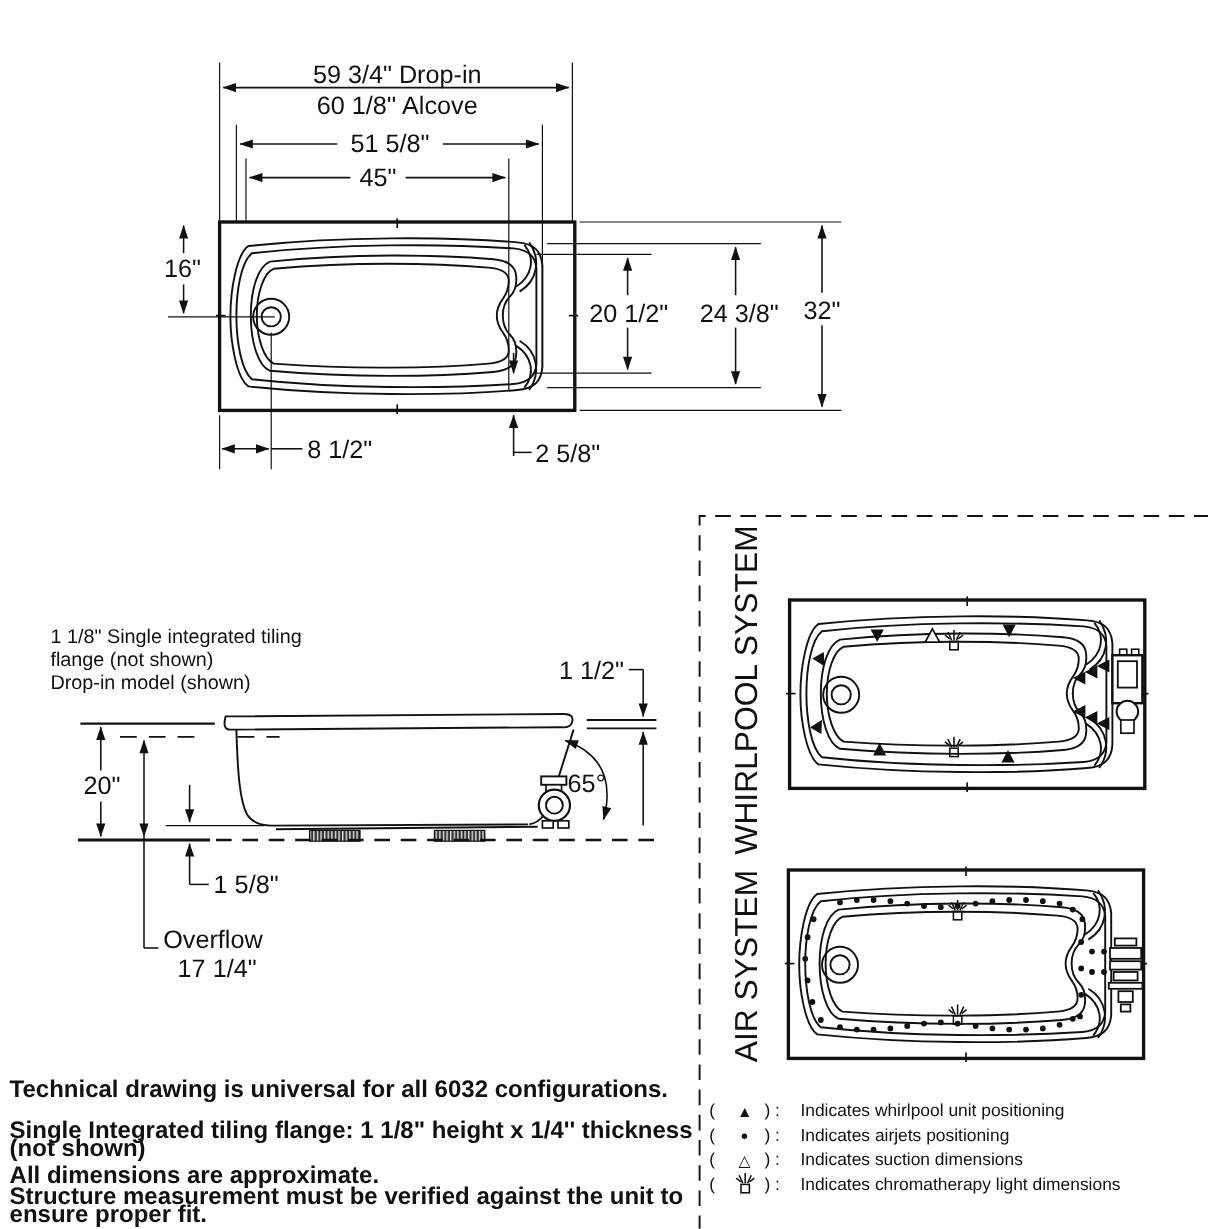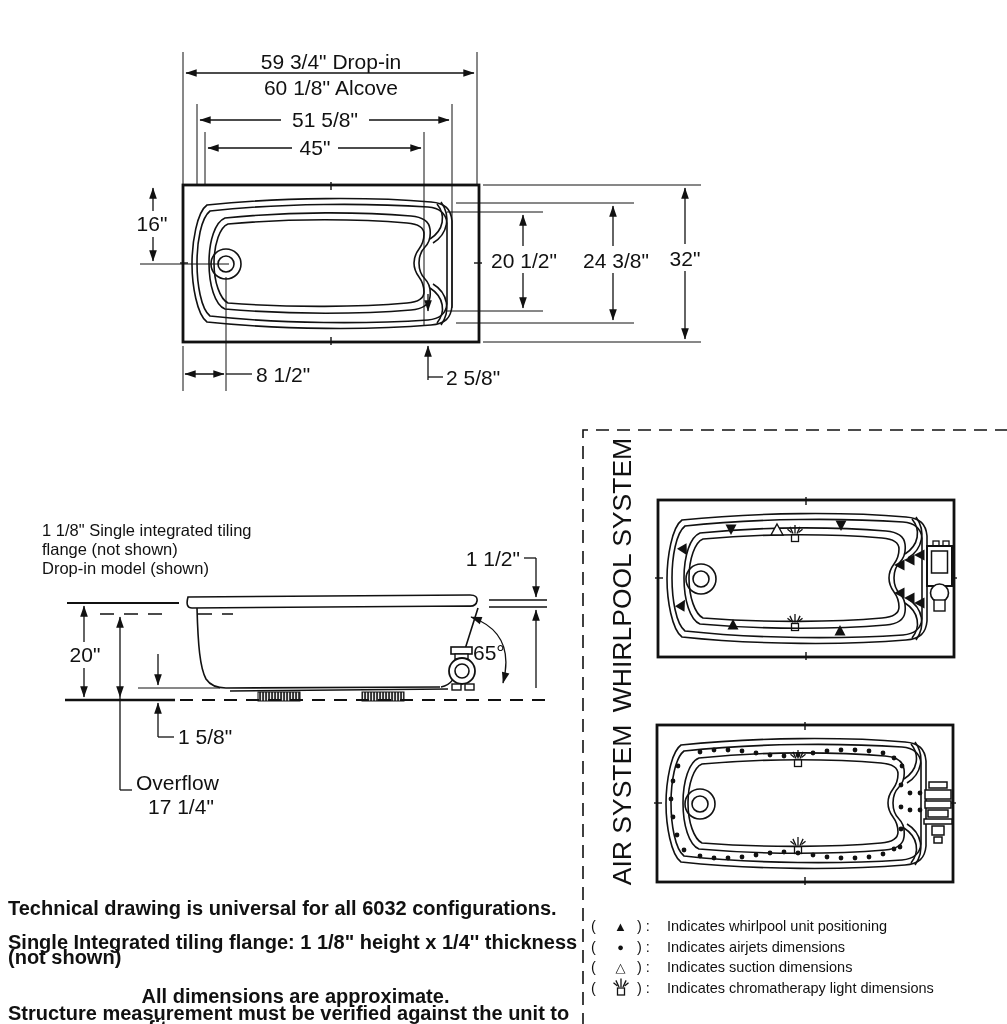--- a/index.html
+++ b/index.html
@@ -5,21 +5,21 @@
   html,body{margin:0;padding:0;background:#fff;}
   #page{position:relative;width:1007px;height:1024px;background:#fff;overflow:hidden;
         font-family:"Liberation Sans",sans-serif;color:#111;}
   svg text{font-family:"Liberation Sans",sans-serif;fill:#111;}
   .ln{stroke:#111;fill:none;}
   .dim{stroke:#111;stroke-width:1.3;fill:none;}
   .thin{stroke:#111;stroke-width:1;fill:none;}
   .contour{stroke:#111;stroke-width:1.6;fill:none;}
   .notes{position:absolute;left:8px;top:901px;width:575px;font-size:20px;font-weight:bold;line-height:15px;}
   .notes .n2{margin-top:19px;}
-  .notes .n3{margin-top:24px;text-align:center;}
+  .notes .n3{margin-top:8px;}
   .notes .n4{margin-top:2px;}
   .legend{position:absolute;left:591px;top:916px;width:410px;font-size:14.5px;}
   .lrow{display:flex;align-items:center;height:20.5px;}
   .lp{width:13px;}
   .lsym{width:33px;text-align:center;}
   .lp2{width:30px;}
   .sym-tri{font-size:13px;}
   .sym-dot{font-size:11px;}
   .sym-suc{font-size:13px;}
 </style>
@@ -285,21 +285,21 @@
   <div class="lrow">
     <span class="lp">(</span>
     <span class="lsym sym-tri">▲</span>
     <span class="lp2">) :</span>
     <span class="ltext">Indicates whirlpool unit positioning</span>
   </div>
   <div class="lrow">
     <span class="lp">(</span>
     <span class="lsym sym-dot">●</span>
     <span class="lp2">) :</span>
-    <span class="ltext">Indicates airjets dimensions</span>
+    <span class="ltext">Indicates airjets positioning</span>
   </div>
   <div class="lrow">
     <span class="lp">(</span>
     <span class="lsym sym-suc">△</span>
     <span class="lp2">) :</span>
     <span class="ltext">Indicates suction dimensions</span>
   </div>
   <div class="lrow">
     <span class="lp">(</span>
     <span class="lsym"><svg width="20" height="19" viewBox="-10 -9.5 20 19">

